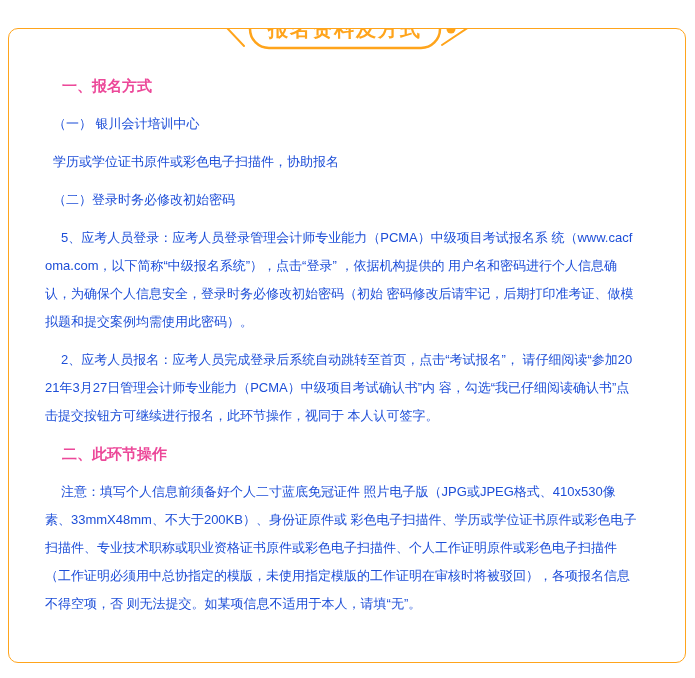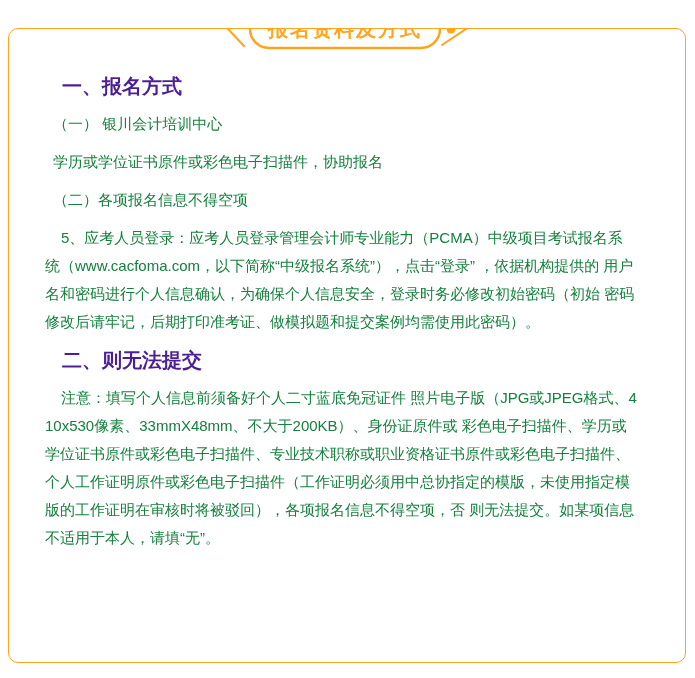--- a/index.html
+++ b/index.html
@@ -18,26 +18,26 @@
     position:absolute;top:-22px;left:50%;transform:translateX(-50%);
     width:246px;height:44px;pointer-events:none;
   }
   .ribbon svg{display:block;}
   .ribbon text{
     font-family:"Liberation Sans","DejaVu Sans",sans-serif;
     font-weight:bold;font-size:20px;letter-spacing:2px;fill:#FFA41B;
   }
 
   .sec-heading{
-    color:#4c1d95;font-size:20px;font-weight:bold;
+    color:#ec4899;font-size:15px;font-weight:bold;
     line-height:28px;margin:4px 0;text-indent:17px;
   }
   .sec-heading.first{margin-top:0;}
   .para{
-    color:#15803d;font-size:15px;line-height:28px;margin:10px 0;
+    color:#1d4ed8;font-size:13px;line-height:28px;margin:10px 0;
     text-align:left;word-break:break-all;
   }
   .ind-s{text-indent:8px;}   
   .ind-l{text-indent:16px;}  
 </style>
 </head>
 <body>
 
 <div class="page">
   <section class="panel">
@@ -52,24 +52,25 @@
         <text x="121" y="29" text-anchor="middle">报名资料及方式</text>
       </svg>
     </div>
 
     <h2 class="sec-heading first">一、报名方式</h2>
 
     <p class="para ind-s">（一） 银川会计培训中心</p>
 
     <p class="para ind-s">学历或学位证书原件或彩色电子扫描件，协助报名</p>
 
-    <p class="para ind-s">（二）各项报名信息不得空项</p>
+    <p class="para ind-s">（二）登录时务必修改初始密码</p>
 
     <p class="para ind-l">5、应考人员登录：应考人员登录管理会计师专业能力（PCMA）中级项目考试报名系 统（www.cacfoma.com，以下简称“中级报名系统”），点击“登录” ，依据机构提供的 用户名和密码进行个人信息确认，为确保个人信息安全，登录时务必修改初始密码（初始 密码修改后请牢记，后期打印准考证、做模拟题和提交案例均需使用此密码）。</p>
 
+    <p class="para ind-l">2、应考人员报名：应考人员完成登录后系统自动跳转至首页，点击“考试报名”， 请仔细阅读“参加2021年3月27日管理会计师专业能力（PCMA）中级项目考试确认书”内 容，勾选“我已仔细阅读确认书”点击提交按钮方可继续进行报名，此环节操作，视同于 本人认可签字。</p>
 
-    <h2 class="sec-heading">二、则无法提交</h2>
+    <h2 class="sec-heading">二、此环节操作</h2>
 
 
     <p class="para ind-l">注意：填写个人信息前须备好个人二寸蓝底免冠证件 照片电子版（JPG或JPEG格式、410x530像素、33mmX48mm、不大于200KB）、身份证原件或 彩色电子扫描件、学历或学位证书原件或彩色电子扫描件、专业技术职称或职业资格证书原件或彩色电子扫描件、个人工作证明原件或彩色电子扫描件（工作证明必须用中总协指定的模版，未使用指定模版的工作证明在审核时将被驳回），各项报名信息不得空项，否 则无法提交。如某项信息不适用于本人，请填“无”。</p>
 
   </section>
 </div>
 
 </body></html>

